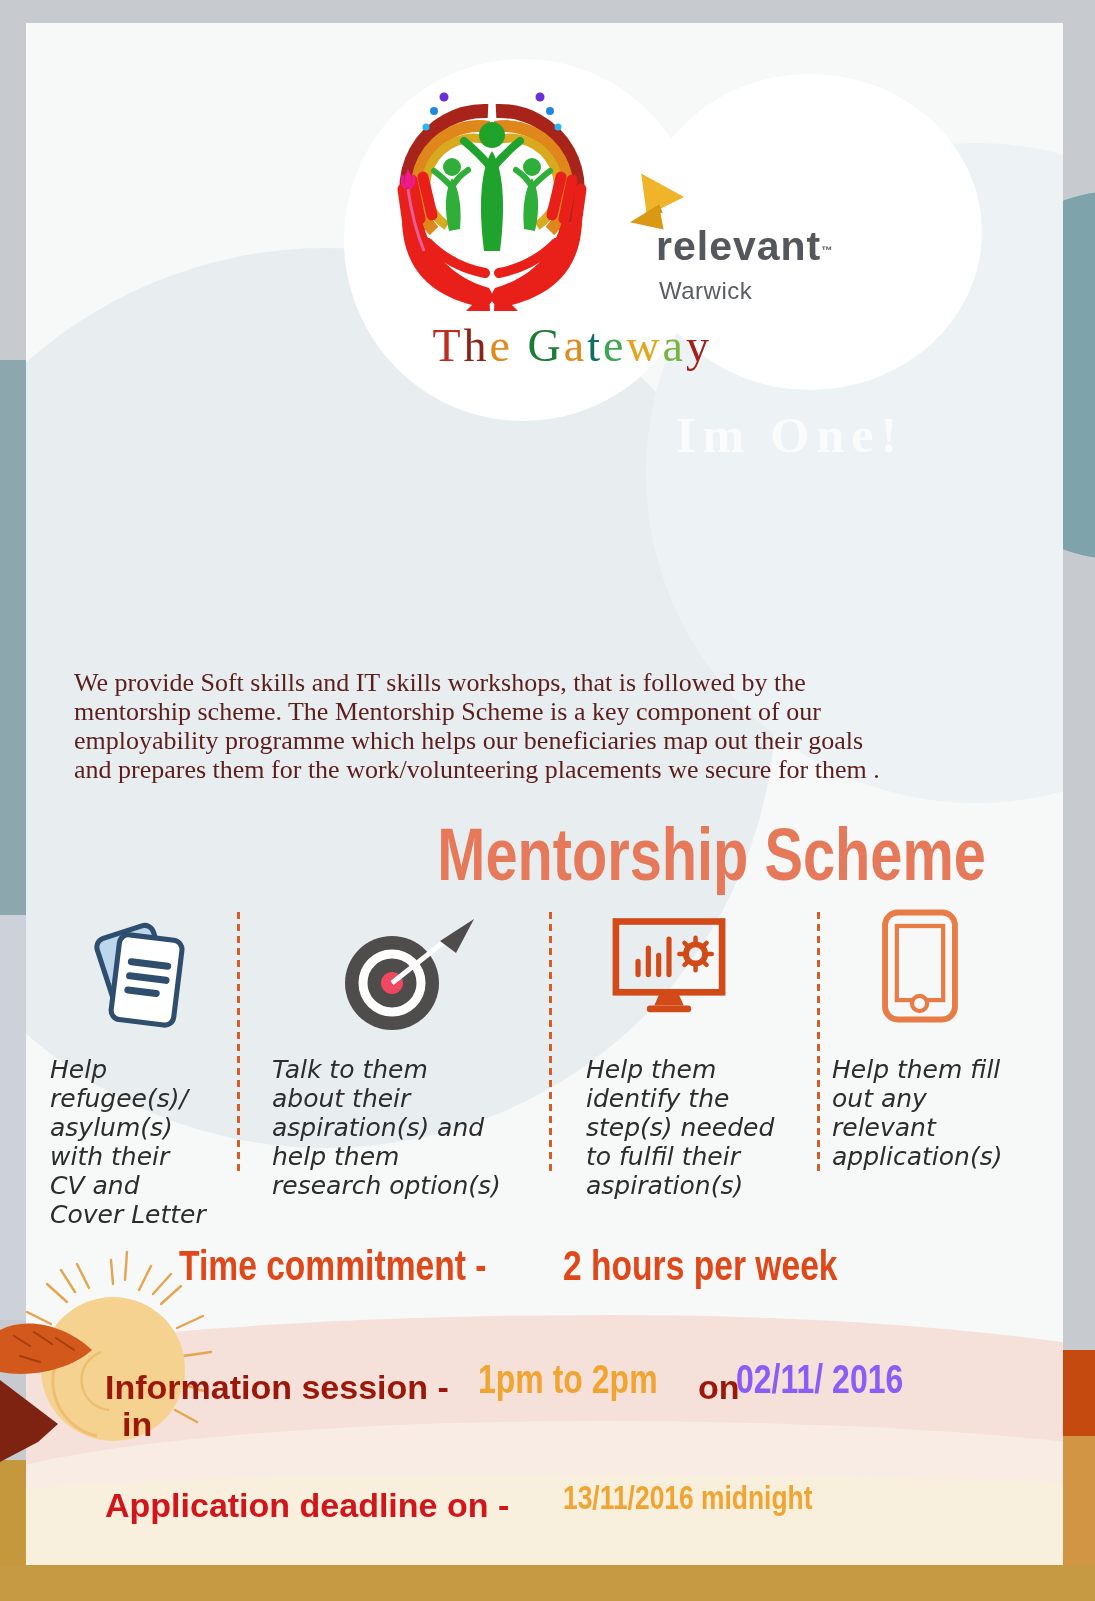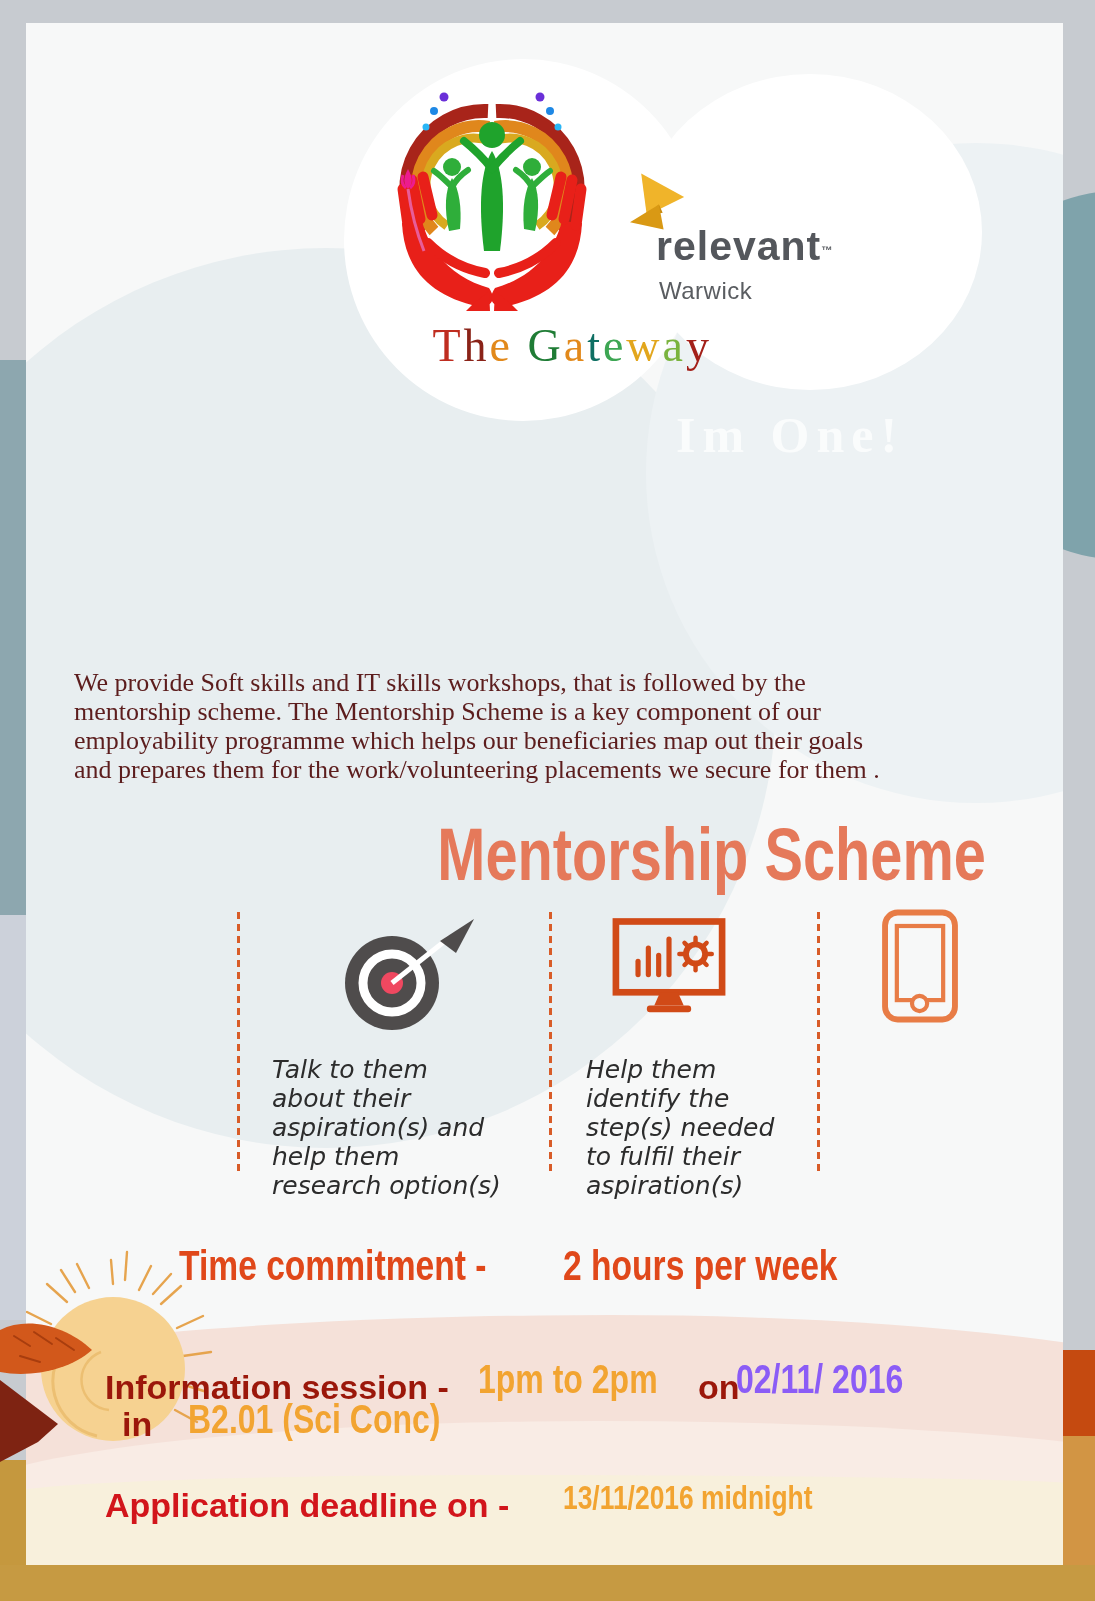--- a/index.html
+++ b/index.html
@@ -148,20 +148,41 @@
 
     <div class="abs body-par">We provide Soft skills and IT skills workshops, that is followed by the
 mentorship scheme. The Mentorship Scheme is a key component of our
 employability programme which helps our beneficiaries map out their goals
 and prepares them for the work/volunteering placements we secure for them .</div>
 
     <div class="abs section-title-wrap">
       <span class="section-title">Mentorship Scheme</span>
     </div>
 
+    <div class="mcol mcol-1">
+      <div class="icon-slot">
+        <svg viewBox="0 0 110 125" width="112" height="127" style="margin-left:36px;margin-top:10px;">
+          <g transform="rotate(-18 45 60)">
+            <rect x="20" y="18" width="58" height="80" rx="9" fill="#bcd7ec" stroke="#2f4e6e" stroke-width="5"></rect>
+          </g>
+          <g transform="rotate(7 60 70)">
+            <rect x="28" y="24" width="62" height="84" rx="9" fill="#ffffff" stroke="#2f4e6e" stroke-width="5"></rect>
+            <line x1="42" y1="50" x2="78" y2="50" stroke="#2f4e6e" stroke-width="7" stroke-linecap="round"></line>
+            <line x1="42" y1="64" x2="78" y2="64" stroke="#2f4e6e" stroke-width="7" stroke-linecap="round"></line>
+            <line x1="42" y1="78" x2="70" y2="78" stroke="#2f4e6e" stroke-width="7" stroke-linecap="round"></line>
+          </g>
+        </svg>
+      </div>
+      <div class="mtext">Help
+refugee(s)/
+asylum(s)
+with their
+CV and
+Cover Letter</div>
+    </div>
 
     <div class="mcol mcol-2">
       <div class="icon-slot">
         <svg viewBox="0 0 140 120" width="140" height="120" style="margin-left:62px;margin-top:16px;">
           <circle cx="58" cy="64" r="47" fill="#4f4c4c"></circle>
           <circle cx="58" cy="64" r="29" fill="none" stroke="#ffffff" stroke-width="9"></circle>
           <circle cx="58" cy="64" r="11" fill="#ef4860"></circle>
           <line x1="58" y1="64" x2="116" y2="18" stroke="#ffffff" stroke-width="5"></line>
           <polygon points="106,22 140,0 122,34" fill="#4f4c4c"></polygon>
         </svg>
@@ -206,20 +227,24 @@
     </div>
 
     <div class="mcol mcol-4">
       <div class="icon-slot">
         <svg viewBox="0 0 95 135" width="80" height="114" style="margin-left:48px;margin-top:6px;">
           <rect x="6" y="4" width="83" height="127" rx="15" fill="none" stroke="#e87c46" stroke-width="7"></rect>
           <rect x="20" y="20" width="55" height="88" fill="none" stroke="#e87c46" stroke-width="5"></rect>
           <circle cx="47" cy="112" r="9" fill="#f7f8f8" stroke="#e87c46" stroke-width="5"></circle>
         </svg>
       </div>
+      <div class="mtext">Help them fill
+out any
+relevant
+application(s)</div>
     </div>
 
     <div class="sep sep-1"></div>
     <div class="sep sep-2"></div>
     <div class="sep sep-3"></div>
 
     <div class="abs hill1"></div>
     <div class="abs hill2"></div>
     <div class="abs hill3"></div>
     <div class="abs hill3b"></div>
@@ -247,21 +272,20 @@
     </svg>
 
     <div class="abs time-label z6"><span class="cond">Time commitment -</span></div>
     <div class="abs time-value z6"><span class="cond">2 hours per week</span></div>
 
     <div class="abs info-label z6">Information session -</div>
     <div class="abs info-time z6"><span class="cond">1pm to 2pm</span></div>
     <div class="abs info-on z6">on</div>
     <div class="abs info-date z6"><span class="cond">02/11/ 2016</span></div>
     <div class="abs info-in z6">in</div>
-    <div class="abs info-loc z6"><span class="cond">B2.01 (Sci Conc)</span></div>
 
     <div class="abs dl-label z6">Application deadline on -</div>
     <div class="abs dl-value z6"><span class="cond">13/11/2016 midnight</span></div>
   </div>
 
   <div class="edge edge-left-teal"></div>
   <div class="edge edge-left-lav"></div>
   <div class="edge edge-left-gold"></div>
   <svg class="abs bush" viewBox="0 0 104 150">
     <path d="M0,14 C28,0 66,10 92,34 C70,54 30,62 0,56 Z" fill="#d2581b"></path>

